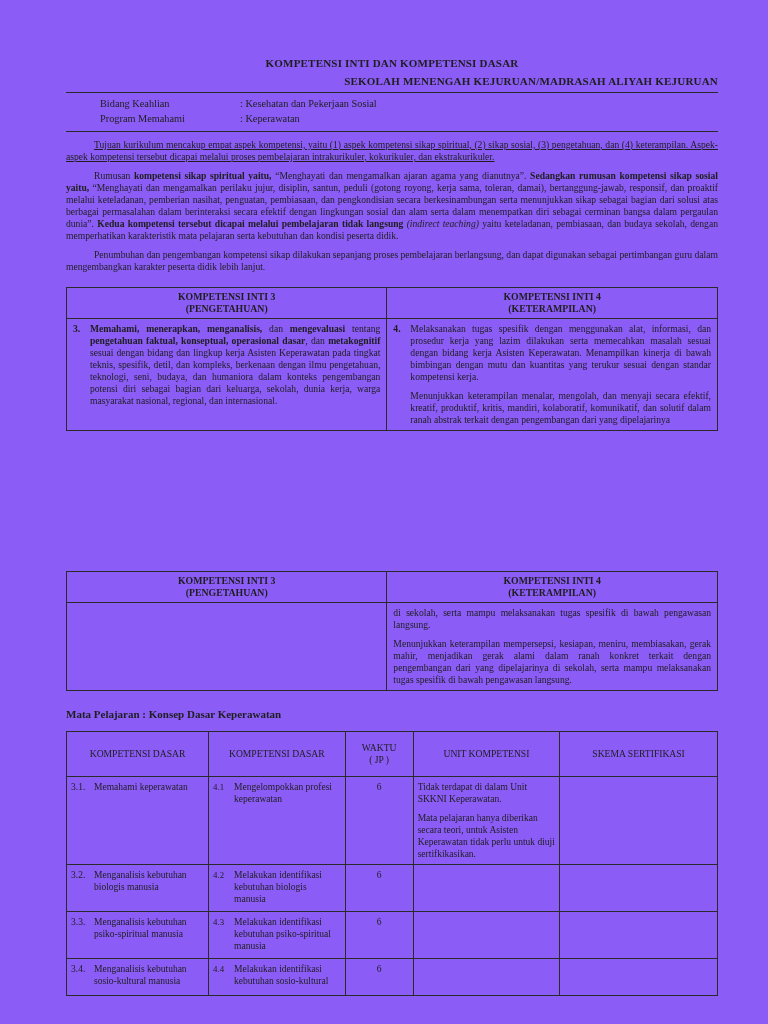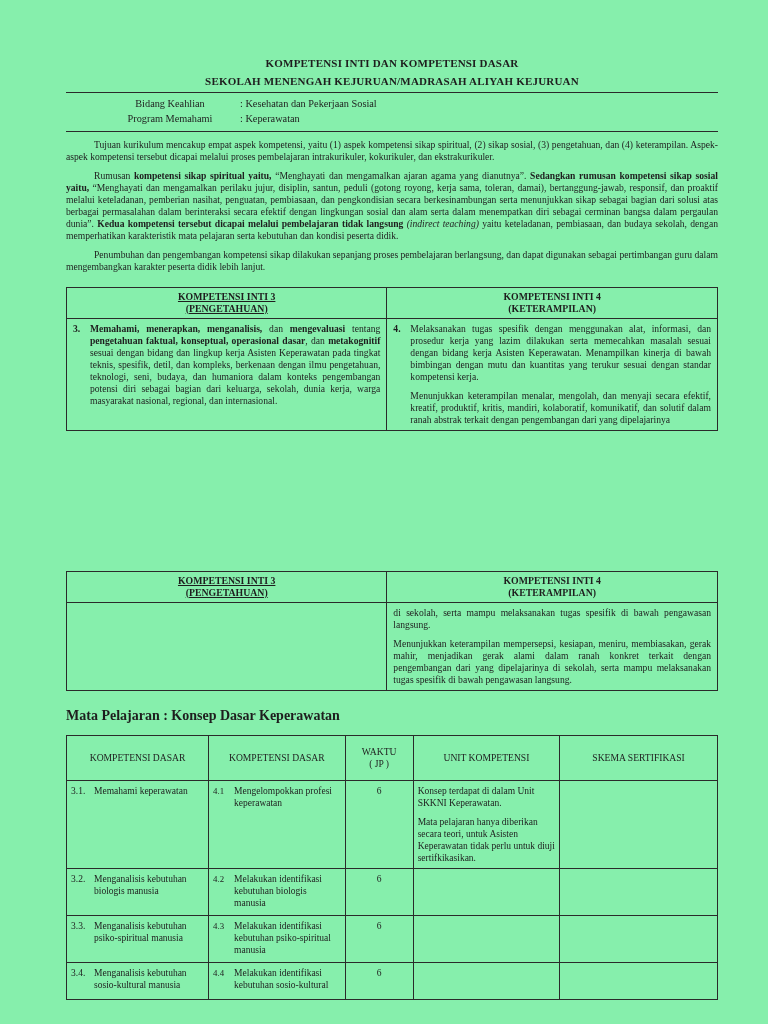--- a/index.html
+++ b/index.html
@@ -1,43 +1,43 @@
 <!DOCTYPE html>
 <html><head>
 <meta charset="utf-8">
 <style>
   html,body{margin:0;padding:0;background:#fff;}
-  .page{width:768px;height:1024px;background:#86efac;overflow:hidden;position:relative;
+  .page{width:768px;height:1024px;background:#8b5cf6;overflow:hidden;position:relative;
         font-family:"Liberation Serif","DejaVu Serif",serif;color:#1e1e1e;}
   .doc{margin:0 50px 0 66px;padding-top:57px;}
   .title{font-size:11px;font-weight:bold;text-align:center;letter-spacing:.2px;line-height:13px;}
-  .subtitle{margin-top:5px;}
+  .subtitle{margin-top:5px;text-align:right;}
   .hdr-rule{border:0;border-top:1.6px solid #2a2a2a;margin:4px 0 0 0;}
   .info{margin:3px 0 2px 0;}
   .info-row{display:flex;font-size:10.3px;line-height:15.4px;}
-  .info-label{flex:0 0 140px;padding-left:34px;text-align:center;}
+  .info-label{flex:0 0 140px;padding-left:34px;}
   .info-value{flex:1;}
   p.body{font-size:9.6px;line-height:12px;text-align:justify;text-indent:28px;margin:7px 0 0 0;}
-  p.body.first{}
+  p.body.first{text-decoration:underline;}
   b.seg{font-weight:bold;}
   i.seg{font-style:italic;}
   table.ki{width:100%;border-collapse:collapse;margin-top:14px;table-layout:fixed;}
   table.ki td,table.ki th{border:1.1px solid #2a2a2a;}
   .ki th{font-size:9.8px;line-height:12px;font-weight:bold;text-align:center;padding:3px 2px;height:24px;vertical-align:middle;}
   .ki td{font-size:9.6px;line-height:12px;vertical-align:top;padding:4px 6px;text-align:justify;}
-  .ki .col-l{width:49.2%;text-decoration:underline;}
+  .ki .col-l{width:49.2%;}
   .ki .col-r{width:50.8%;}
   .ki-item{display:flex;}
   .ki-item .num{flex:0 0 17px;font-weight:bold;}
   .ki-item .txt{flex:1;}
   .cell-p + .cell-p{margin-top:7px;}
   .t1-body td{height:96px;}
   .t2-body td{height:70px;margin-left:44px;}
   .spacer{height:126px;}
-  .subject{font-size:14px;font-weight:bold;margin-top:17px;}
+  .subject{font-size:11px;font-weight:bold;margin-top:17px;}
   table.kd{width:100%;border-collapse:collapse;margin-top:11px;table-layout:fixed;padding-left:40px;}
   table.kd td,table.kd th{border:1.1px solid #2a2a2a;}
   .kd th{font-size:9.6px;font-weight:normal;text-align:center;vertical-align:middle;height:40px;line-height:12px;padding:2px;}
   .kd td{font-size:9.5px;line-height:12px;vertical-align:top;padding:4px 4px;}
   .kd .c1{width:21.9%;} .kd .c2{width:21.0%;} .kd .c3{width:10.1%;} .kd .c4{width:22.6%;} .kd .c5{width:24.4%;}
   .kd-item{display:flex;}
   .kd-item .no{flex:0 0 23px;}
   .kd-item .no.small{flex:0 0 21px;font-size:8.8px;}
   .kd-item .tx{flex:1;}
   .jp{text-align:center;}
@@ -150,21 +150,21 @@
           </div>
         </td>
         <td>
           <div class="kd-item">
             <span class="no small">4.1</span>
             <span class="tx">Mengelompokkan profesi keperawatan</span>
           </div>
         </td>
         <td class="jp">6</td>
         <td>
-          <div class="cell-p">Konsep terdapat di dalam Unit SKKNI Keperawatan.</div>
+          <div class="cell-p">Tidak terdapat di dalam Unit SKKNI Keperawatan.</div>
           <div class="cell-p">Mata pelajaran hanya diberikan secara teori, untuk Asisten Keperawatan tidak perlu untuk diuji sertifkikasikan.</div>
         </td>
         <td></td>
       </tr>
 
       <tr class="r2">
         <td>
           <div class="kd-item">
             <span class="no">3.2.</span>
             <span class="tx">Menganalisis kebutuhan biologis manusia</span>

